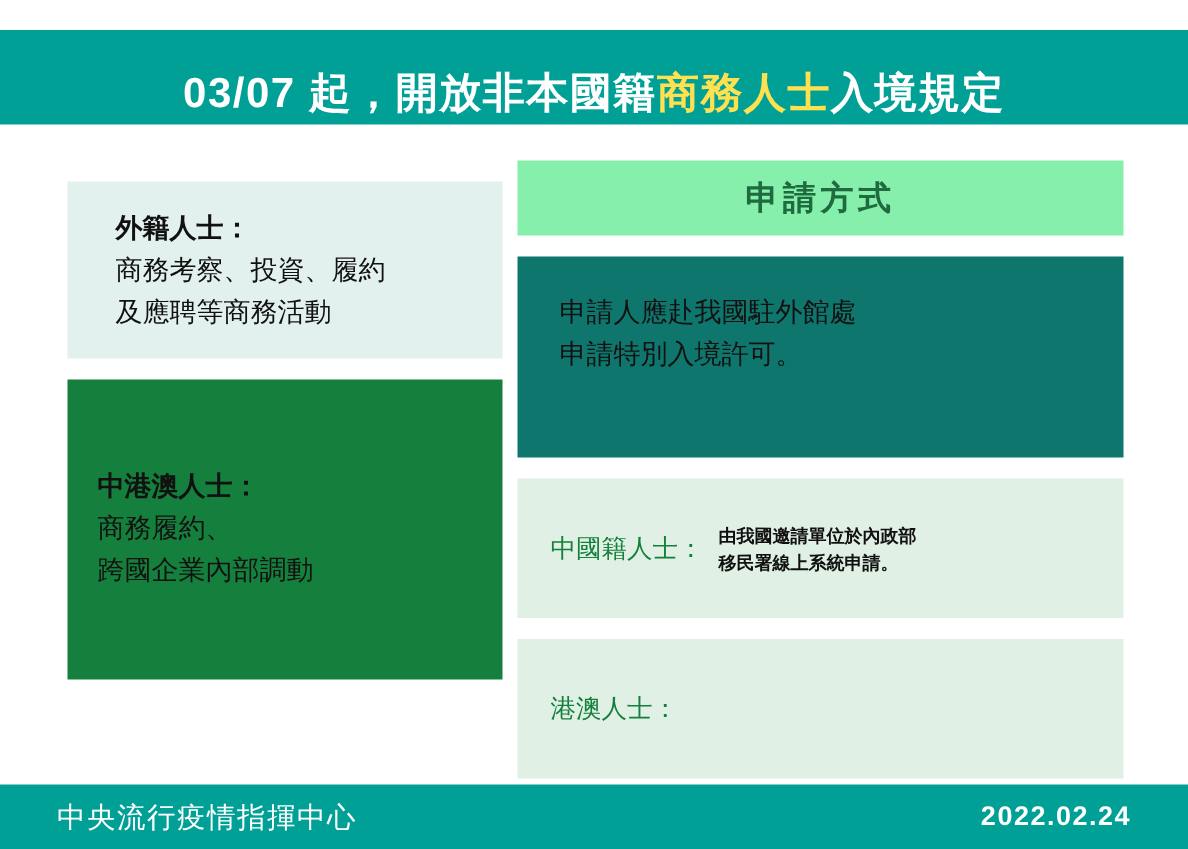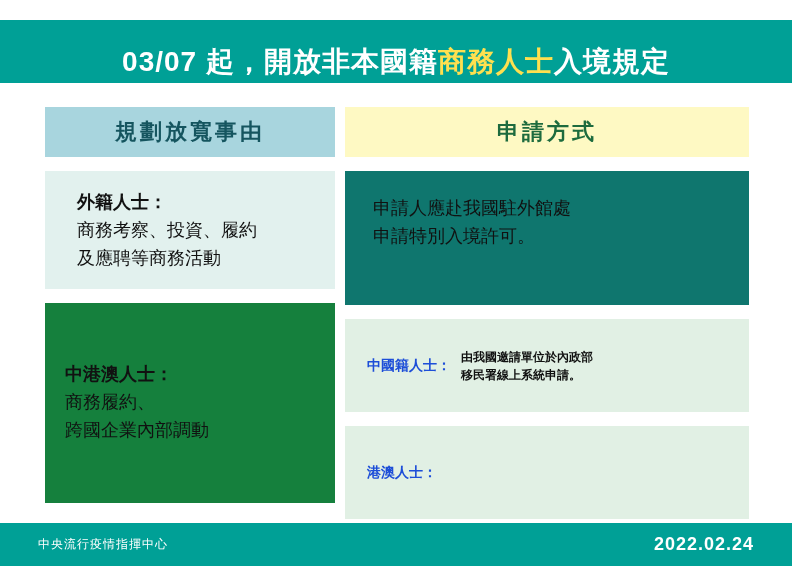--- a/index.html
+++ b/index.html
@@ -68,21 +68,21 @@
     font-size: 22px;
     font-weight: bold;
     letter-spacing: 3px;
     color: #1a6b77;
   }
   .col-head.left {
     background: #a8d5de;
     color: #15555f;
   }
   .col-head.right {
-    background: #fef9c3;
+    background: #86efac;
     color: #1d6b3e;
   }
   .card {
     background: #e3f2ee;
     box-sizing: border-box;
   }
   .card.left1 {
     margin-top: 14px;
     height: 118px;
     padding: 18px 20px 0 32px;
@@ -114,23 +114,23 @@
   .txt {
     font-size: 18px;
     line-height: 1.55;
     color: #111111;
     white-space: pre-line;
   }
   .txt.b {
     font-weight: bold;
   }
   .row-label {
-    font-size: 14px;
-    font-weight: bold;
-    color: #1d4ed8;
+    font-size: 17px;
+    font-weight: normal;
+    color: #15803d;
     white-space: nowrap;
     flex: 0 0 auto;
     padding-right: 10px;
   }
   .row-text {
     font-size: 12px;
     line-height: 1.5;
     color: #111111;
     white-space: pre-line;
     font-weight: bold;
@@ -143,21 +143,21 @@
     height: 43px;
     background: #00a096;
     display: flex;
     align-items: center;
     justify-content: space-between;
     padding: 0 38px;
     box-sizing: border-box;
   }
   .footer-left {
     color: #ffffff;
-    font-size: 12px;
+    font-size: 19px;
     letter-spacing: 1px;
   }
   .footer-right {
     color: #ffffff;
     font-size: 18px;
     font-weight: bold;
     letter-spacing: 1px;
   }
 </style>
 </head>
@@ -165,21 +165,20 @@
 
 <div class="page">
 
   <div class="header">
     <div class="header-title"><span>03/07 起，開放非本國籍</span><span class="hl">商務人士</span><span>入境規定</span></div>
   </div>
 
   <div class="body-area">
 
     <div class="col-left">
-      <div class="col-head left">規劃放寬事由</div>
 
       <div class="card left1">
         <div class="txt b">外籍人士：</div>
         <div class="txt">商務考察、投資、履約
 及應聘等商務活動</div>
       </div>
 
       <div class="card left2">
         <div class="txt b">中港澳人士：</div>
         <div class="txt">商務履約、

